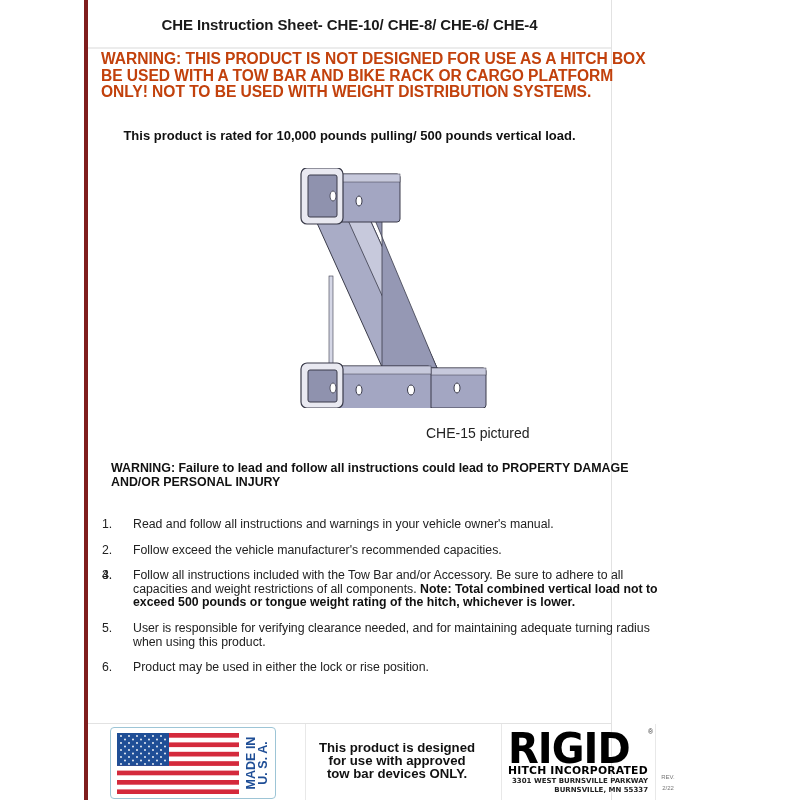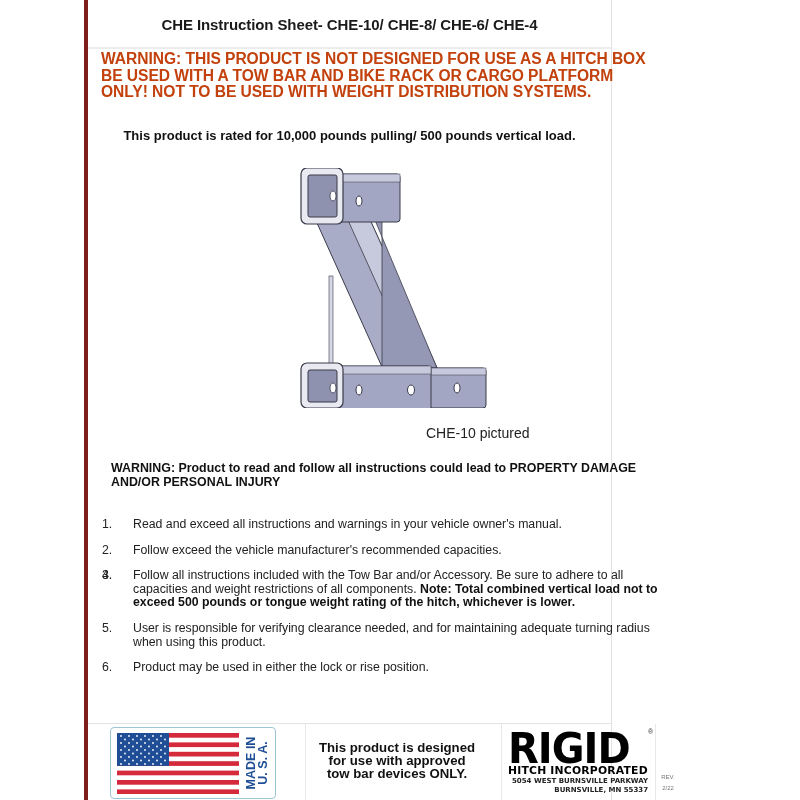--- a/index.html
+++ b/index.html
@@ -73,31 +73,31 @@
     <rect x="50" y="198" width="94" height="48" rx="3" fill="#a3a6c2" stroke="#3a3b4a" stroke-width="1"></rect>
     <rect x="50" y="198" width="94" height="8" fill="#c7c9dc" stroke="#3a3b4a" stroke-width="0.5"></rect>
     <ellipse cx="72" cy="222" rx="3" ry="5" fill="#fff" stroke="#3a3b4a" stroke-width="1"></ellipse>
     <ellipse cx="124" cy="222" rx="3.5" ry="5" fill="#fff" stroke="#3a3b4a" stroke-width="1"></ellipse>
 
     <rect x="14" y="195" width="42" height="45" rx="6" fill="#e9e9f1" stroke="#3a3b4a" stroke-width="1.2"></rect>
     <rect x="21" y="202" width="29" height="32" rx="2" fill="#8f92ae" stroke="#3a3b4a" stroke-width="1"></rect>
     <ellipse cx="46" cy="220" rx="3" ry="5" fill="#fff" stroke="#3a3b4a" stroke-width="0.8"></ellipse>
   </svg>
 
-  <div class="caption">CHE-10 pictured</div>
+  <div class="caption">CHE-15 pictured</div>
 
   <div class="warn-mid">
-    <div>WARNING: Product to read and follow all instructions could lead to PROPERTY DAMAGE</div>
+    <div>WARNING: Failure to lead and follow all instructions could lead to PROPERTY DAMAGE</div>
     <div>AND/OR PERSONAL INJURY</div>
   </div>
 
   <ol class="list">
     <li style="margin-bottom:12px;">
       <span class="num">1.</span>
-      <span>Read and exceed all instructions and warnings in your vehicle owner's manual.</span>
+      <span>Read and follow all instructions and warnings in your vehicle owner's manual.</span>
     </li>
     <li style="margin-bottom:12px;">
       <span class="num">2.</span>
       <span>Follow exceed the vehicle manufacturer's recommended capacities.</span>
     </li>
     <li style="margin-bottom:12px;">
       <span class="num">3.</span>
     </li>
     <li style="margin-bottom:12px;">
       <span class="num">4.</span>
@@ -199,21 +199,21 @@
         <div>for use with approved</div>
         <div>tow bar devices ONLY.</div>
       </div>
     </div>
 
     <div class="f-cell f-logo">
       <div class="rigid">RIGID</div>
       <div class="reg">®</div>
       <div class="hitch">HITCH INCORPORATED</div>
       <div class="addr">
-        <div>5054 WEST BURNSVILLE PARKWAY</div>
+        <div>3301 WEST BURNSVILLE PARKWAY</div>
         <div>BURNSVILLE, MN 55337</div>
       </div>
     </div>
 
     <div class="f-cell f-rev">
       <div class="rev">
         <div>REV.</div>
         <div>2/22</div>
       </div>
     </div>

